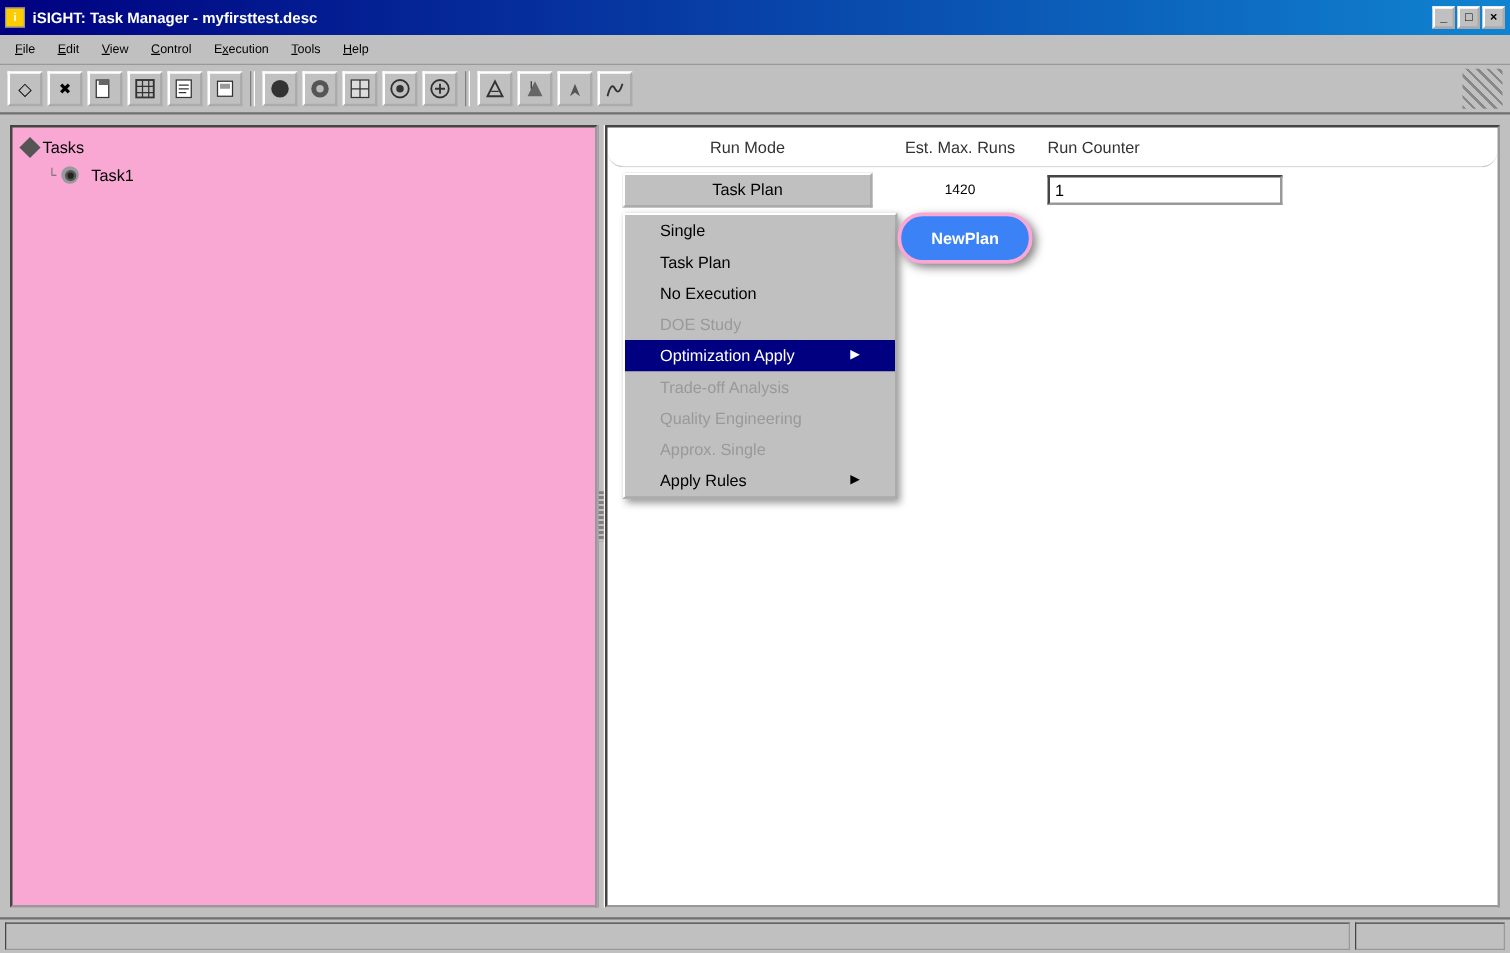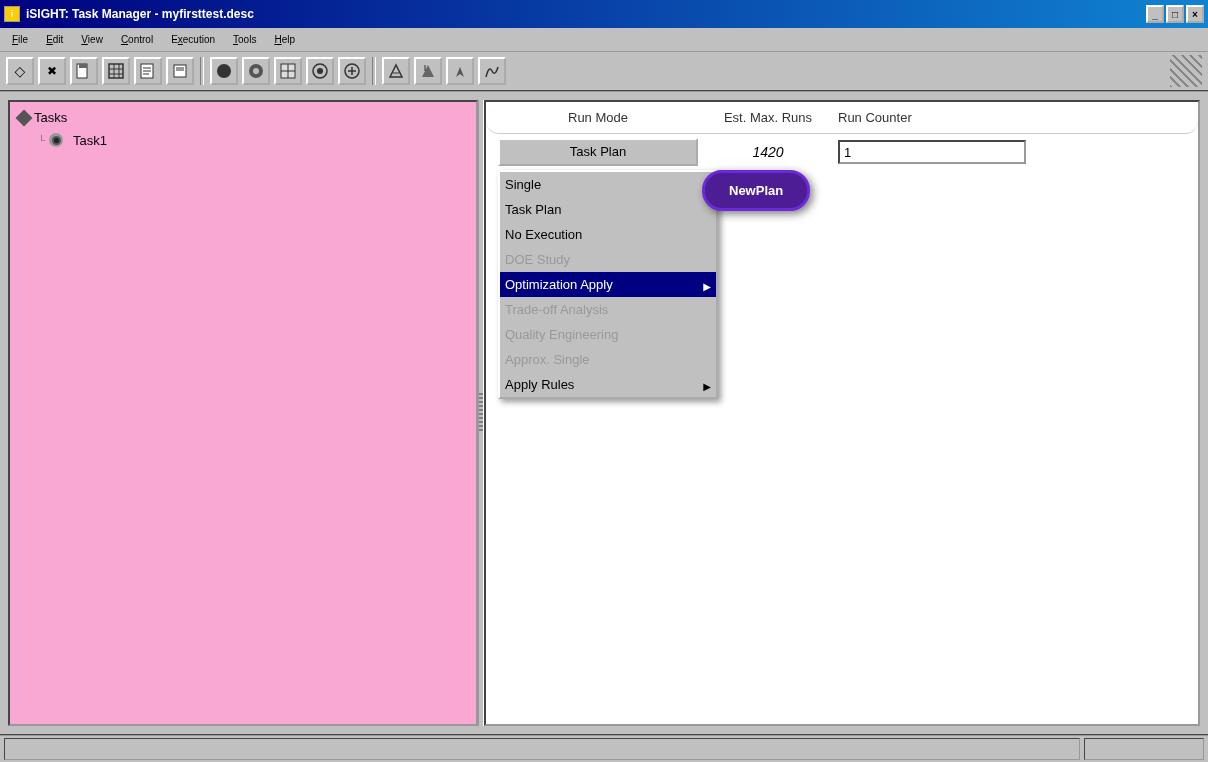--- a/index.html
+++ b/index.html
@@ -189,22 +189,21 @@
       background: #c0c0c0;
       border: 2px outset #fff;
       text-align: center;
       line-height: 24px;
       font-size: 13px;
       cursor: pointer;
     }
     .est-max-value {
       flex: 0 0 140px;
       text-align: center;
-      font-size: 14px;
-      font-style: italic;
+      font-size: 11px;
     }
     .run-counter-input {
       flex: 0 0 120px;
       height: 24px;
       border: 2px inset #999;
       background: white;
       font-size: 13px;
       padding: 0 4px;
     }
 
@@ -213,47 +212,47 @@
       position: absolute;
       top: 68px;
       left: 12px;
       width: 220px;
       background: #c0c0c0;
       border: 2px outset #fff;
       box-shadow: 3px 3px 6px rgba(0,0,0,0.4);
       z-index: 100;
     }
     .dropdown-item {
-      padding: 5px 5px;
-      font-size: 13px;
-      cursor: pointer;
-      display: flex;
-      align-items: flex-end;
+      padding: 5px 28px;
+      font-size: 13px;
+      cursor: pointer;
+      display: flex;
+      align-items: flex-start;
       justify-content: space-between;
       white-space: nowrap;
     }
     .dropdown-item.highlighted {
       background: #000080;
       color: white;
     }
     .dropdown-item.disabled {
       color: #999;
       cursor: default;
     }
     .dropdown-arrow {
       font-size: 10px;
     }
 
     
     .submenu-popup {
       position: absolute;
       top: 68px;
-      left: 216px;
-      background: #4c1d95;
-      border: 3px solid #6d28d9;
+      left: 232px;
+      background: #3b82f6;
+      border: 3px solid #f9a8d4;
       border-radius: 20px;
       padding: 6px 16px;
       z-index: 200;
       box-shadow: 3px 3px 8px rgba(0,0,0,0.5);
     }
     .submenu-item {
       color: white;
       font-size: 13px;
       font-weight: bold;
       padding: 4px 8px;

